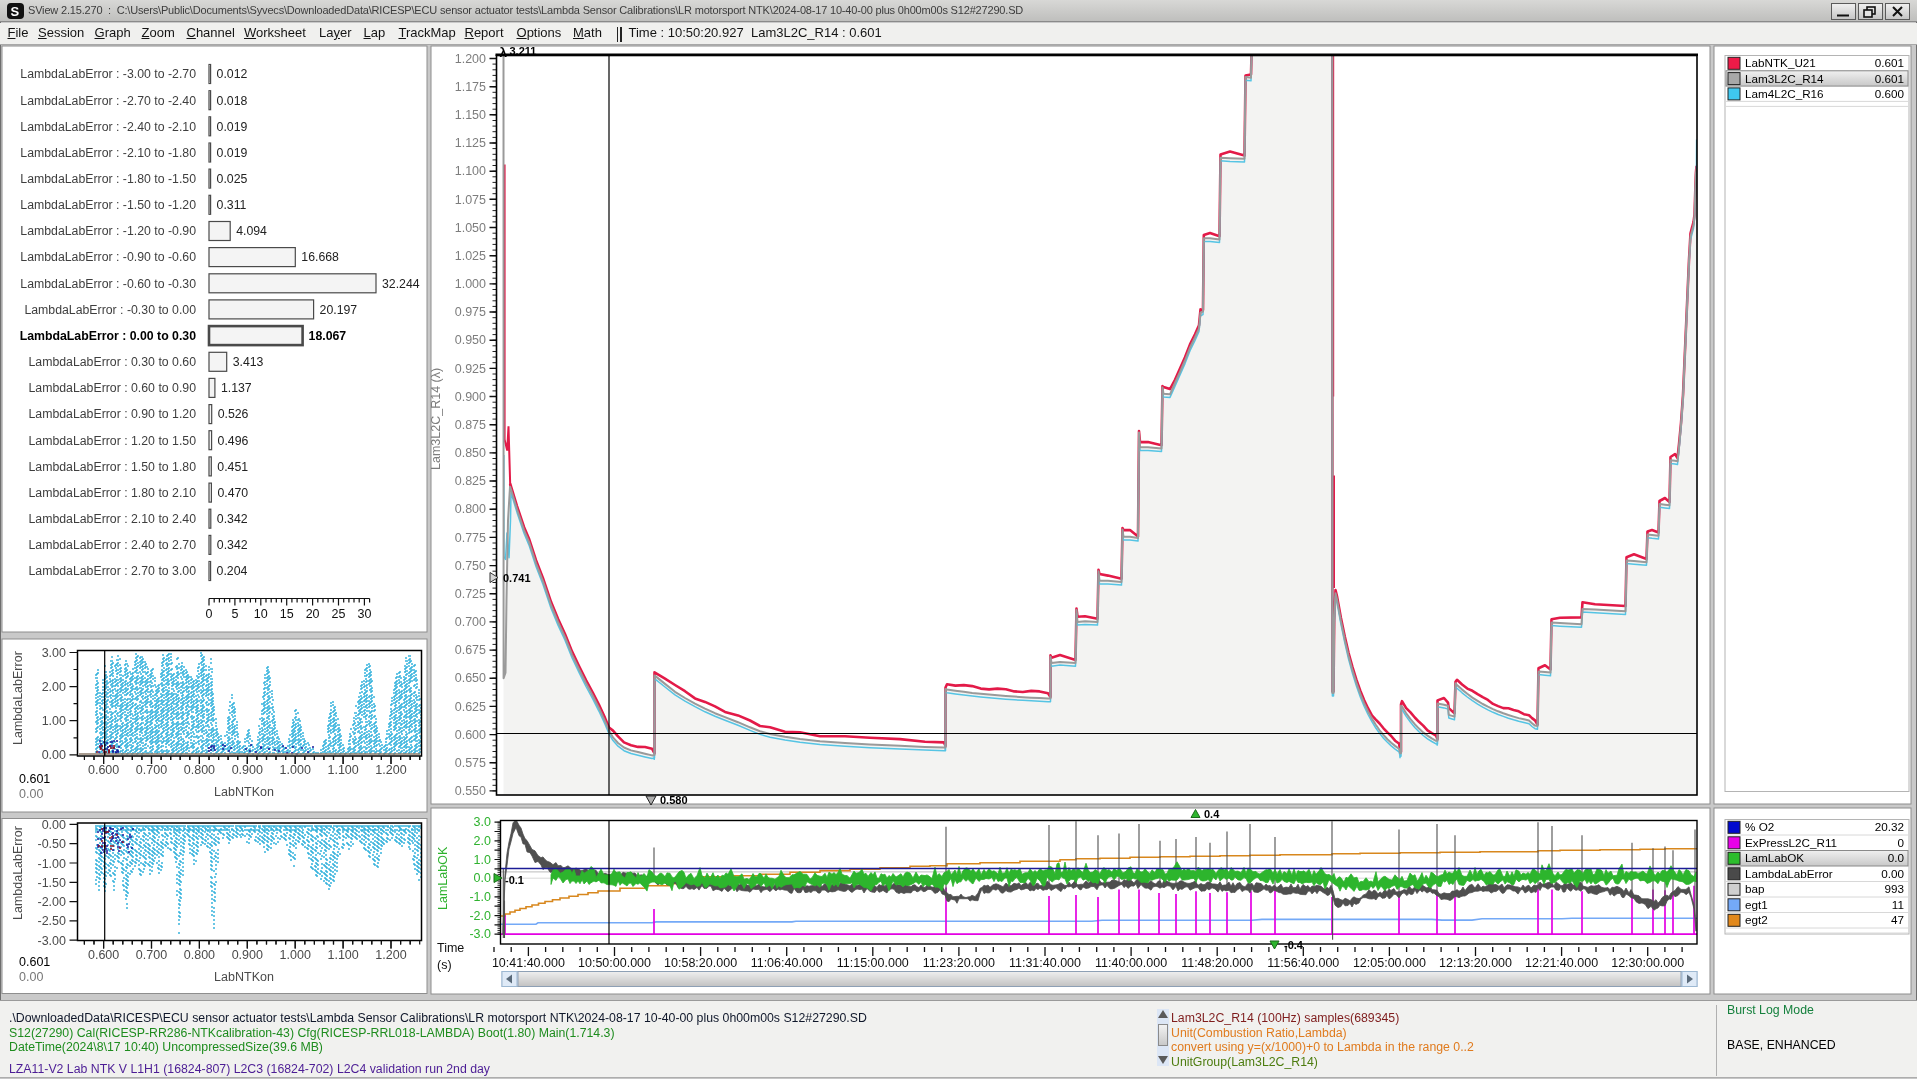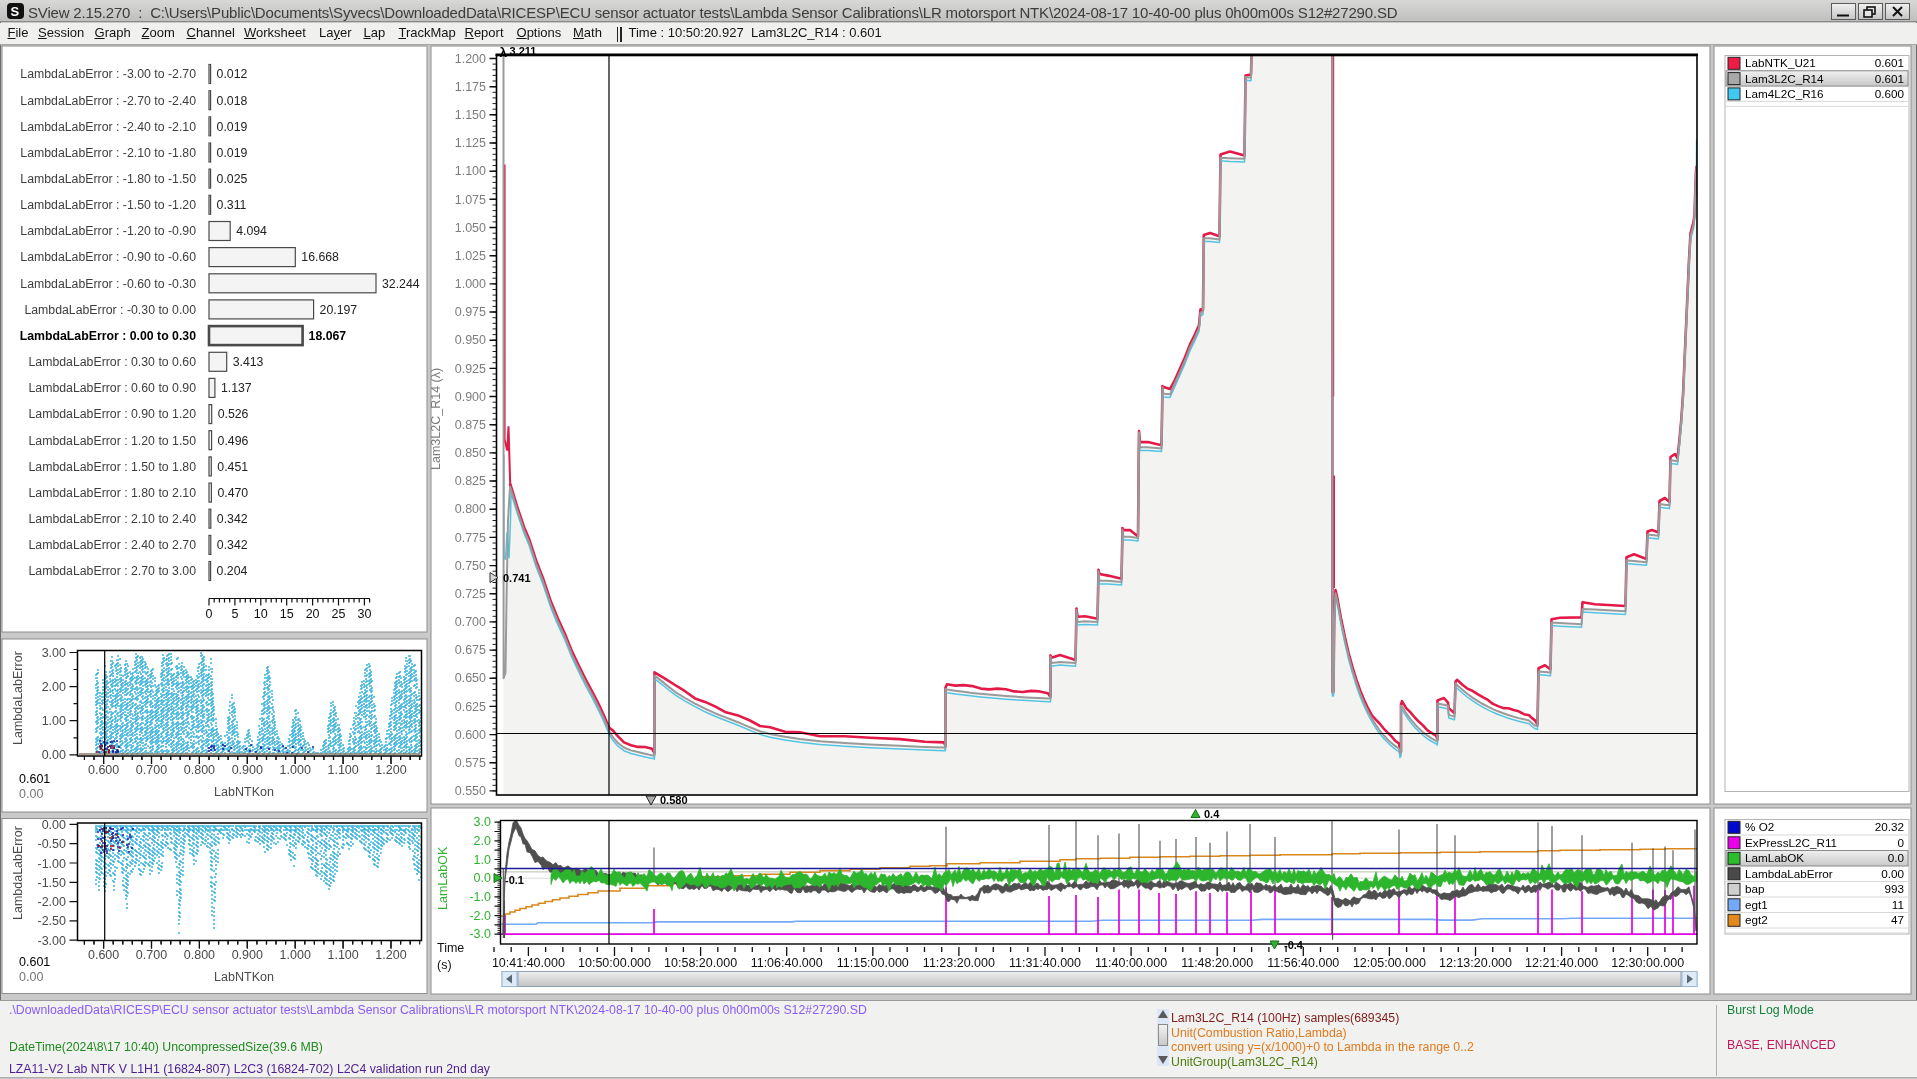--- a/index.html
+++ b/index.html
@@ -1,19 +1,19 @@
 <!DOCTYPE html>
 <html><head><meta charset="utf-8"><style>
 *{margin:0;padding:0;box-sizing:border-box}
 html,body{width:1917px;height:1079px;overflow:hidden;background:#c9c9c9;
 font-family:"Liberation Sans",sans-serif;}
 #win{position:absolute;left:0;top:0;width:1917px;height:1079px;border:1px solid #6e6e6e;}
 #title{position:absolute;left:0;top:0;width:100%;height:22px;
 background:linear-gradient(#d8d8d6,#bfbfbd);border-bottom:1px solid #8a8a8a;}
-#title .txt{position:absolute;left:28px;top:4px;font-size:15px;letter-spacing:-0.18px;color:#3c3c3c;white-space:pre;}
+#title .txt{position:absolute;left:28px;top:4px;font-size:11px;letter-spacing:-0.18px;color:#3c3c3c;white-space:pre;}
 #icon{position:absolute;left:7px;top:3px;width:17px;height:16px;background:#111;border-radius:4px;}
 #icon:after{content:"S";position:absolute;left:3.5px;top:1px;color:#fff;font-size:13px;font-weight:bold;font-family:"Liberation Sans",sans-serif;}
 .wbtn{position:absolute;top:3px;width:25px;height:17px;background:linear-gradient(#efefef,#c6c6c6);
 border:1px solid #5a5a5a;font-size:11px;text-align:center;line-height:15px;color:#111;}
 #menu{position:absolute;left:0;top:23px;width:100%;height:22px;background:#f0f0ee;
 border-bottom:1px solid #a8a8a8;font-size:13px;color:#141414;}
 #menu span.it{position:absolute;top:2px;}
 #status{position:absolute;left:0;top:1000px;width:100%;height:79px;background:#f1f1ef;
 border-top:1px solid #9a9a9a;}
 svg text{font-family:"Liberation Sans",sans-serif;}
@@ -362,29 +362,30 @@
     <text x="1745" y="908.8" class="leg">egt1</text>
     <text x="1904" y="908.8" text-anchor="end" class="leg">11</text>
     <line x1="1726" y1="928.0" x2="1908" y2="928.0" stroke="#d8d8d8" stroke-width="1"></line>
     <rect x="1728" y="914.3" width="12" height="12" fill="#e2891c" stroke="#222" stroke-width="1"></rect>
     <text x="1745" y="924.3" class="leg">egt2</text>
     <text x="1904" y="924.3" text-anchor="end" class="leg">47</text>
     <line x1="1726" y1="933.0" x2="1908" y2="933.0" stroke="#d8d8d8" stroke-width="1"></line>
 </svg>
 
 <div id="status">
-<div class="stxt" style="left:9px;top:2px;color:#8b5cf6">.\DownloadedData\RICESP\ECU sensor actuator tests\Lambda Sensor Calibrations\LR motorsport NTK\2024-08-17 10-40-00 plus 0h00m00s S12#27290.SD</div>
+<div class="stxt" style="left:9px;top:10px;color:#0f172a">.\DownloadedData\RICESP\ECU sensor actuator tests\Lambda Sensor Calibrations\LR motorsport NTK\2024-08-17 10-40-00 plus 0h00m00s S12#27290.SD</div>
+<div class="stxt" style="left:9px;top:24.5px;color:#1e8c1e">S12(27290) Cal(RICESP-RR286-NTKcalibration-43) Cfg(RICESP-RRL018-LAMBDA) Boot(1.80) Main(1.714.3)</div>
 <div class="stxt" style="left:9px;top:39px;color:#1e8c1e">DateTime(2024\8\17 10:40) UncompressedSize(39.6 MB)</div>
 <div class="stxt" style="left:9px;top:61px;color:#4c1d95">LZA11-V2 Lab NTK V L1H1 (16824-807) L2C3 (16824-702) L2C4 validation run 2nd day</div>
 
 <div style="position:absolute;left:1156.5px;top:8px;width:12px;height:57px;background:#dce6f5"></div>
 <div style="position:absolute;left:1158px;top:9px;width:0;height:0;border-left:5px solid transparent;border-right:5px solid transparent;border-bottom:8px solid #5a5a5a"></div>
 <div style="position:absolute;left:1157.5px;top:23px;width:10px;height:22px;background:linear-gradient(#f2f2f2,#c9c9c9);border:1px solid #8a8a8a"></div>
 <div style="position:absolute;left:1158px;top:55px;width:0;height:0;border-left:5px solid transparent;border-right:5px solid transparent;border-top:8px solid #5a5a5a"></div>
 <div class="stxt" style="left:1171px;top:10px;color:#7f1d1d">Lam3L2C_R14 (100Hz) samples(689345)</div>
 <div class="stxt" style="left:1171px;top:24.5px;color:#e07b1e">Unit(Combustion Ratio,Lambda)</div>
 <div class="stxt" style="left:1171px;top:39px;color:#e07b1e">convert using y=(x/1000)+0 to Lambda in the range 0..2</div>
 <div class="stxt" style="left:1171px;top:53.5px;color:#4d7c0f">UnitGroup(Lam3L2C_R14)</div>
 <div style="position:absolute;left:1716px;top:4px;width:1px;height:71px;background:#b0b0b0"></div>
 <div class="stxt" style="left:1727px;top:2px;color:#15803d">Burst Log Mode</div>
-<div class="stxt" style="left:1727px;top:37px;color:#be185d">BASE, ENHANCED</div>
+<div class="stxt" style="left:1727px;top:37px;color:#000000">BASE, ENHANCED</div>
 <div style="position:absolute;left:0;top:75.5px;width:100%;height:3.5px;background:#c6c6c6;border-top:1px solid #adadad"></div>
 </div>
 
 </body></html>

